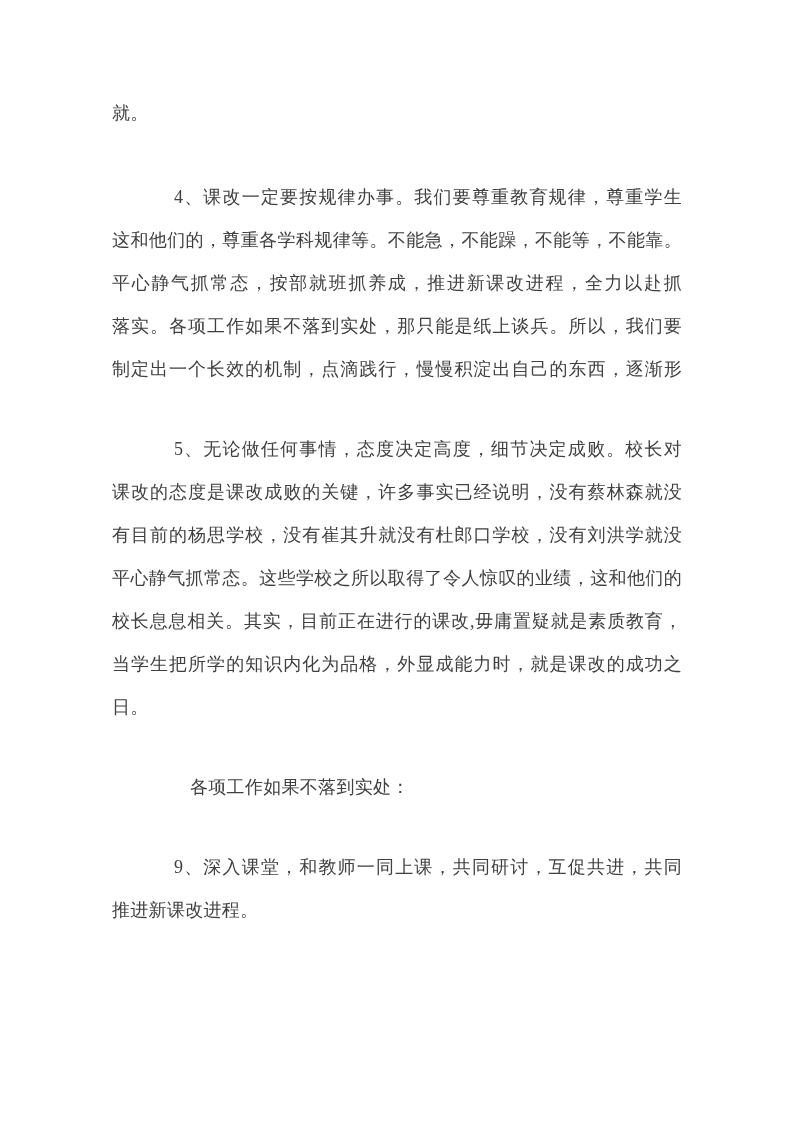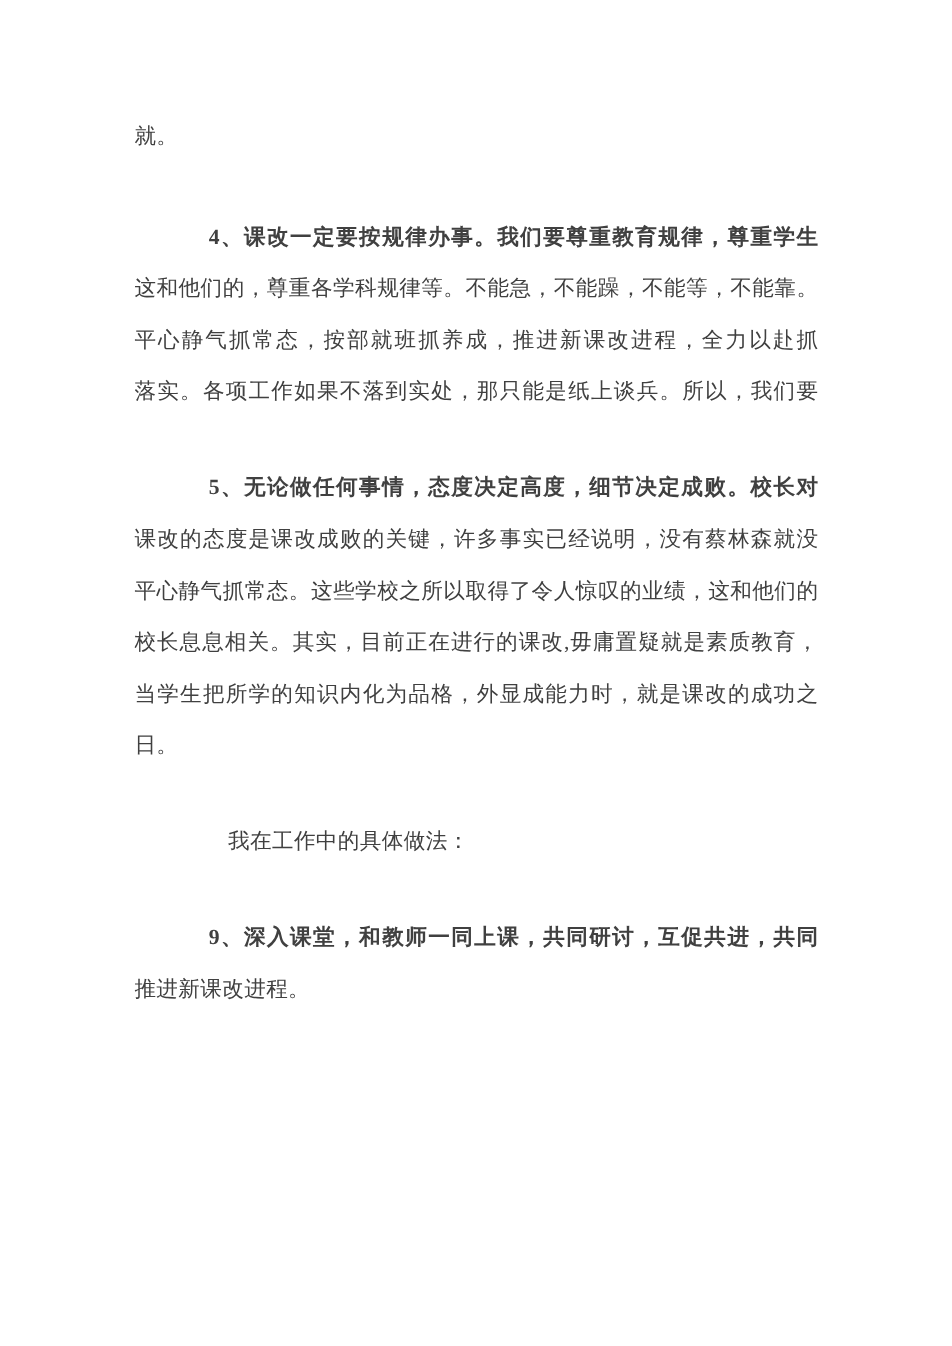--- a/index.html
+++ b/index.html
@@ -30,51 +30,53 @@
     font-size: 18px;
     letter-spacing: 0.3px;
     white-space: normal;
     overflow: hidden;
   }
   .just {
     text-align: justify;
     text-align-last: justify;
   }
   .last { text-align: left; text-align-last: left; }
-  .ind { padding-left: 62px; font-weight: bold; }
+  .ind { padding-left: 62px; }
   .ind-lg { padding-left: 78px; }
 </style>
 </head>
 <body>
 
 <div class="page">
   <div class="doc">
 
     <div class="para gap-lg">
       <div class="line last">就。</div>
     </div>
 
     <div class="para">
       <div class="line just ind">4、课改一定要按规律办事。我们要尊重教育规律，尊重学生</div>
       <div class="line just">这和他们的，尊重各学科规律等。不能急，不能躁，不能等，不能靠。</div>
       <div class="line just">平心静气抓常态，按部就班抓养成，推进新课改进程，全力以赴抓</div>
       <div class="line just">落实。各项工作如果不落到实处，那只能是纸上谈兵。所以，我们要</div>
+      <div class="line just">制定出一个长效的机制，点滴践行，慢慢积淀出自己的东西，逐渐形</div>
     </div>
 
     <div class="para">
       <div class="line just ind">5、无论做任何事情，态度决定高度，细节决定成败。校长对</div>
       <div class="line just">课改的态度是课改成败的关键，许多事实已经说明，没有蔡林森就没</div>
+      <div class="line just">有目前的杨思学校，没有崔其升就没有杜郎口学校，没有刘洪学就没</div>
       <div class="line just">平心静气抓常态。这些学校之所以取得了令人惊叹的业绩，这和他们的</div>
       <div class="line just">校长息息相关。其实，目前正在进行的课改,毋庸置疑就是素质教育，</div>
       <div class="line just">当学生把所学的知识内化为品格，外显成能力时，就是课改的成功之</div>
       <div class="line last">日。</div>
     </div>
 
     <div class="para">
-      <div class="line last ind-lg">我在工作中的具体做法：</div>
+      <div class="line last ind-lg">各项工作如果不落到实处：</div>
     </div>
 
     <div class="para">
       <div class="line just ind">9、深入课堂，和教师一同上课，共同研讨，互促共进，共同</div>
       <div class="line last">推进新课改进程。</div>
     </div>
 
   </div>
 </div>
 

